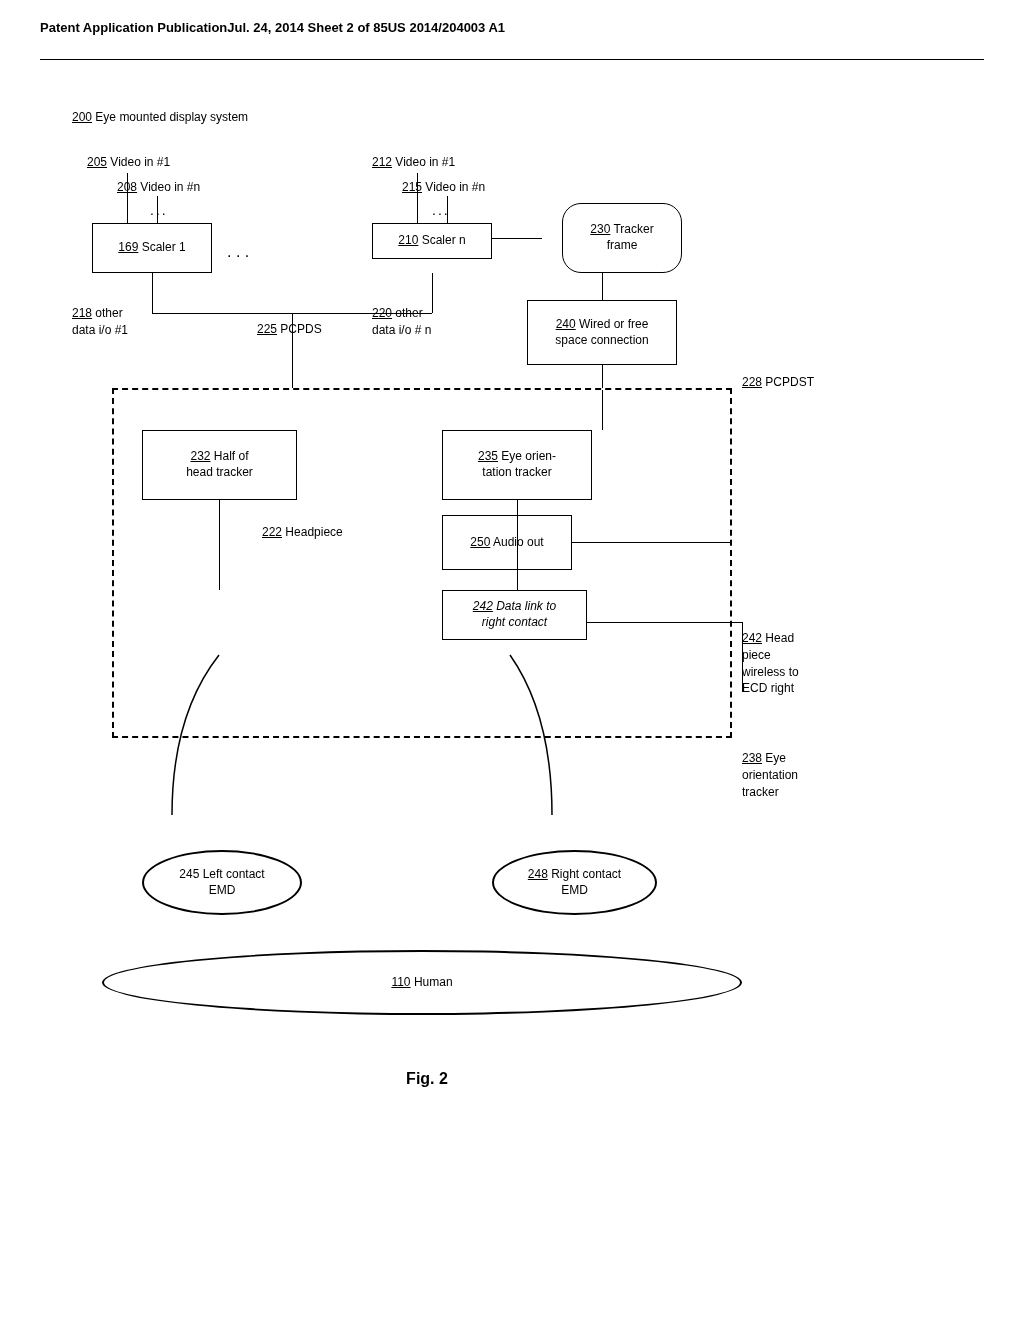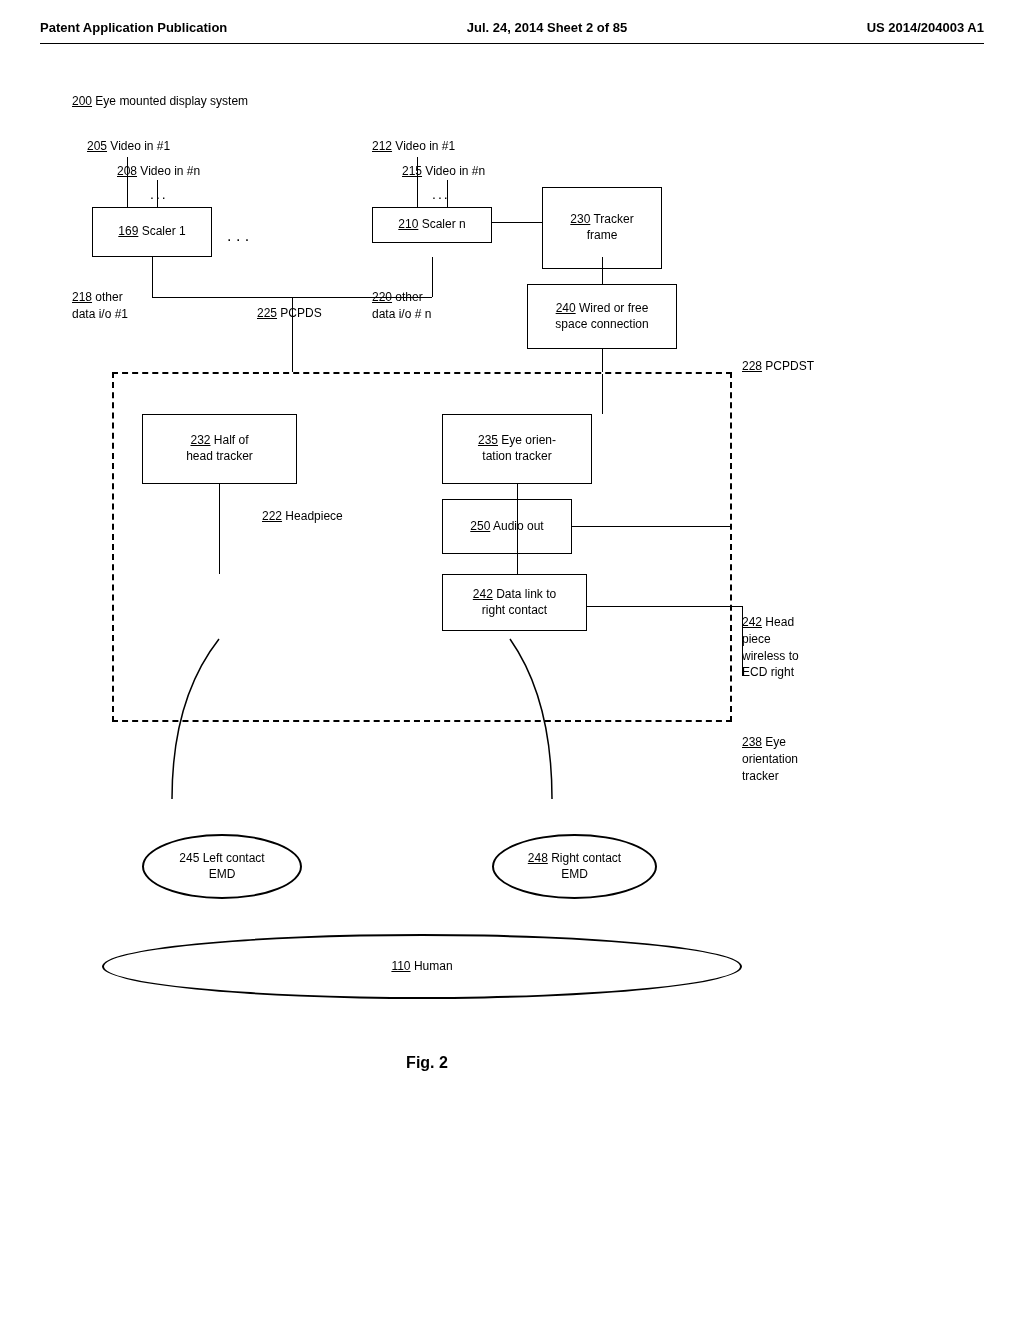--- a/index.html
+++ b/index.html
@@ -13,24 +13,24 @@
       position: relative;
     }
     .page {
       width: 1024px;
       min-height: 1320px;
       padding: 20px 40px;
       position: relative;
     }
     .header {
       display: flex;
-      justify-content: space-between;
+      justify-content: flex-start;
       align-items: flex-start;
       border-bottom: 1px solid #000;
-      padding-bottom: 8px;
+      padding-bottom: 24px;
       margin-bottom: 30px;
     }
     .header-left {
       font-size: 13px;
       font-weight: bold;
     }
     .header-center {
       font-size: 13px;
       font-weight: bold;
       text-align: center;
@@ -134,21 +134,21 @@
     <div class="box" style="top:133px; left:30px; width:120px; height:50px;">
       <span><span style="text-decoration:underline;">169</span> Scaler 1</span>
     </div>
 
     <div class="label" style="top:152px; left:165px; font-size:16px;">. . .</div>
 
     <div class="box" style="top:133px; left:310px; width:120px; height:36px;">
       <span><span style="text-decoration:underline;">210</span> Scaler n</span>
     </div>
 
-    <div class="box" style="top:113px; left:480px; width:120px; height:82px;">
+    <div class="box" style="top:113px; left:500px; width:120px; height:70px;border-radius:19px;">
       <span><span style="text-decoration:underline;">230</span> Tracker<br>frame</span>
     </div>
 
     <div class="line-h" style="top:148px; left:430px; width:50px;"></div>
 
     <div class="box" style="top:210px; left:465px; width:150px; height:65px;">
       <span><span style="text-decoration:underline;">240</span> Wired or free<br>space connection</span>
     </div>
 
     <div class="line-v" style="top:183px; left:540px; height:27px;"></div>
@@ -194,21 +194,21 @@
       <span style="text-decoration:underline;">222</span> Headpiece
     </div>
 
     <div class="box" style="top:425px; left:380px; width:130px; height:55px;">
       <span><span style="text-decoration:underline;">250</span> Audio out</span>
     </div>
 
     <div class="line-h" style="top:452px; left:510px; width:160px;"></div>
 
 
-    <div class="box" style="top:500px; left:380px; width:145px; height:57px;">
+    <div class="box" style="top:500px; left:380px; width:145px; height:50px;font-style:italic;">
       <span><span style="text-decoration:underline;">242</span> Data link to<br>right contact</span>
     </div>
 
     <div class="line-v" style="top:300px; left:540px; height:40px;"></div>
 
     <div class="line-v" style="top:410px; left:455px; height:90px;"></div>
 
     <div class="line-v" style="top:410px; left:157px; height:90px;"></div>
 
     <div class="label" style="top:540px; left:680px; font-size:12px; line-height:1.4;">

